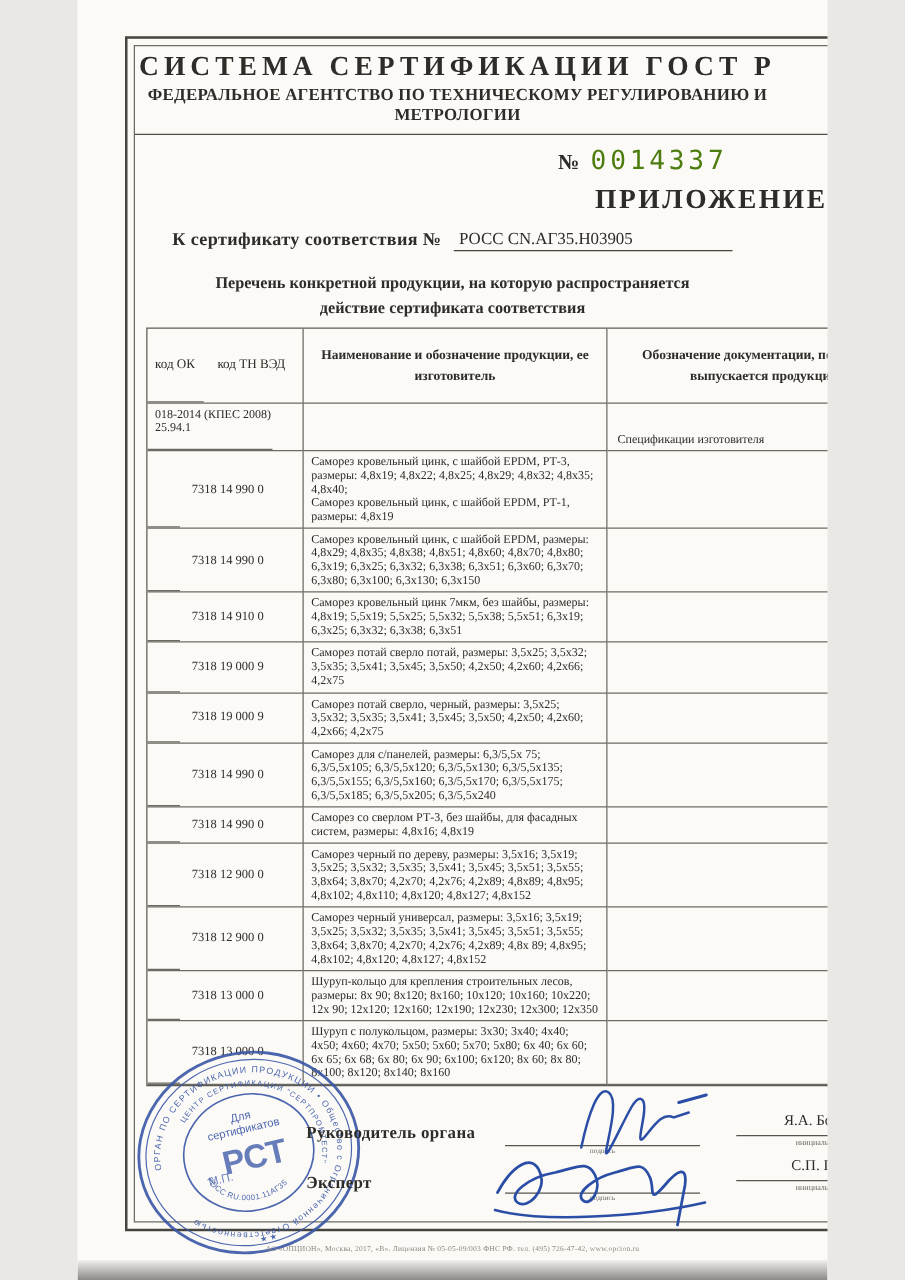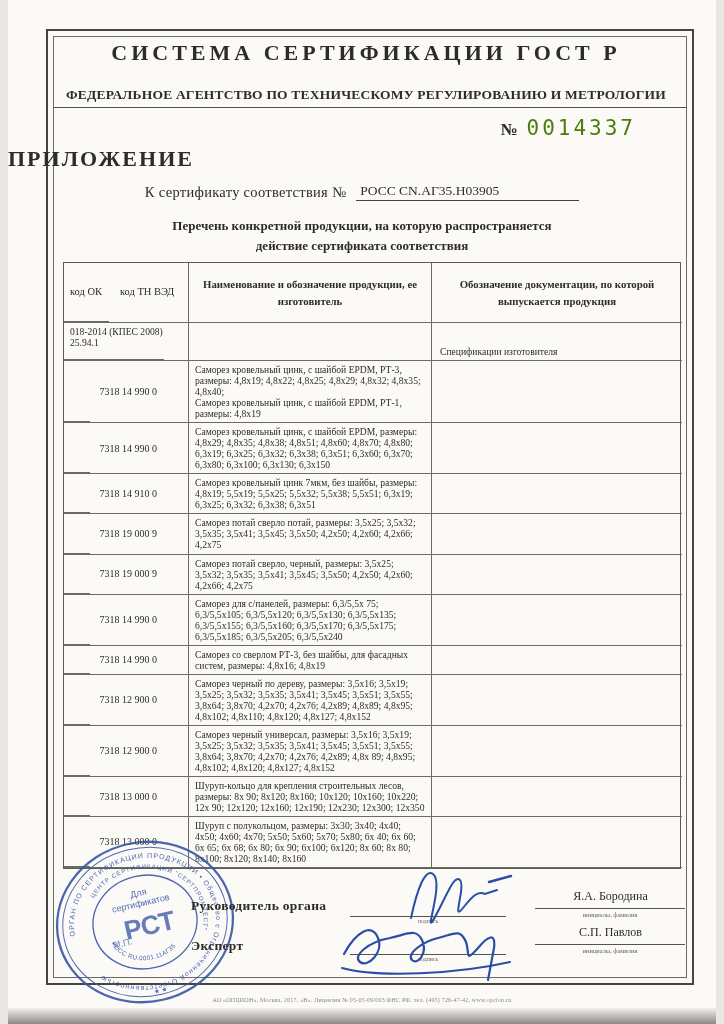--- a/index.html
+++ b/index.html
@@ -1,39 +1,39 @@
 <!DOCTYPE html>
 <html><head>
 <meta charset="utf-8">
 <style>
   html,body{margin:0;padding:0;background:#e9e8e4;}
   .sheet{
-    position:relative;width:708px;height:1024px;margin:0 auto;
+    position:relative;width:600px;height:1024px;margin:0 auto;
     background:#fbfaf7;overflow:hidden;
     font-family:"Liberation Serif","DejaVu Serif",serif;color:#2d2c28;
   }
   .scan-bottom{position:absolute;left:0;right:0;bottom:0;height:16px;
     background:linear-gradient(#f1f0ee,#8a8986);}
   .frame-outer{position:absolute;left:38px;top:29px;width:648px;height:956px;
     border:2px solid #45443f;box-sizing:border-box;}
   .frame-inner{position:absolute;left:5px;top:5px;right:5px;bottom:5px;
     border:1px solid #6b6a63;}
   .hdr{position:absolute;left:46px;right:38px;top:40px;text-align:center;}
   .hdr-title{font-size:22px;font-weight:bold;letter-spacing:4px;}
-  .hdr-agency{font-size:13.5px;font-weight:bold;margin-top:21px;letter-spacing:.2px;}
+  .hdr-agency{font-size:13.5px;font-weight:bold;margin-top:2px;letter-spacing:.2px;}
   .hdr-divider{position:absolute;left:46px;width:633px;top:107px;border-top:1.5px solid #504f49;}
   .form-number{position:absolute;top:116px;right:80px;display:flex;align-items:baseline;gap:9px;}
   .form-number .no{font-size:17px;font-weight:bold;}
   .form-number .digits{font-family:"DejaVu Sans Mono",monospace;font-size:21px;
     letter-spacing:3px;color:#4d7c0f;}
-  .appendix-title{position:absolute;left:0;right:0;top:146px;text-align:left;
+  .appendix-title{position:absolute;left:0;right:0;top:146px;text-align:right;
     font-size:22px;font-weight:bold;letter-spacing:2px;}
   .cert-line{position:absolute;left:0;right:0;top:183px;display:flex;
     justify-content:center;align-items:flex-end;gap:10px;font-size:14.5px;}
-  .cert-line .lbl{font-weight:normal;letter-spacing:.3px;}
+  .cert-line .lbl{font-weight:bold;letter-spacing:.3px;}
   .cert-line .val{min-width:215px;border-bottom:1px solid #44433e;
     font-size:13.5px;padding:0 4px 1px 4px;}
   .descr{position:absolute;left:0;right:0;top:216px;text-align:center;
     font-size:13px;font-weight:bold;line-height:1.55;}
   
   .ptable{position:absolute;left:55px;top:262px;width:618px;
     display:grid;grid-template-columns:125px 243px 250px;
     border:1px solid #5c5b54;box-sizing:border-box;background:transparent;}
   .cell{border-right:1px solid #6c6b63;border-bottom:1px solid #6c6b63;
     box-sizing:border-box;font-size:9.6px;line-height:1.15;min-height:0;}

